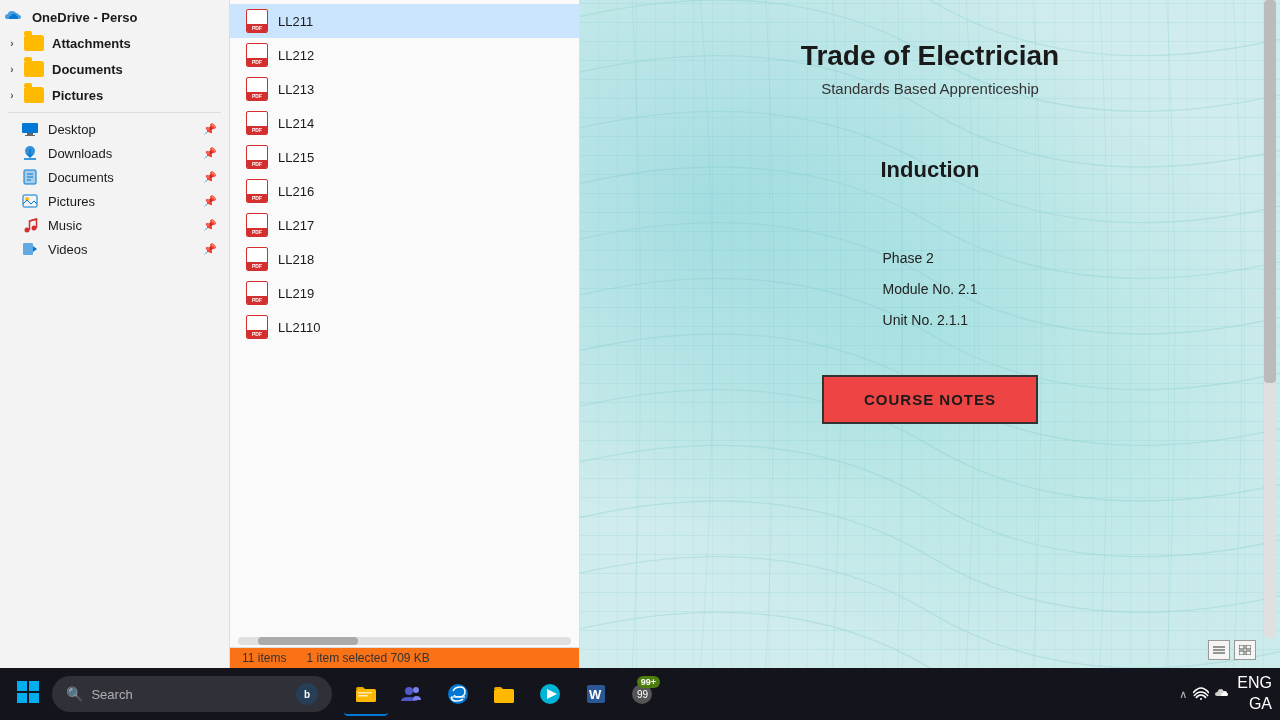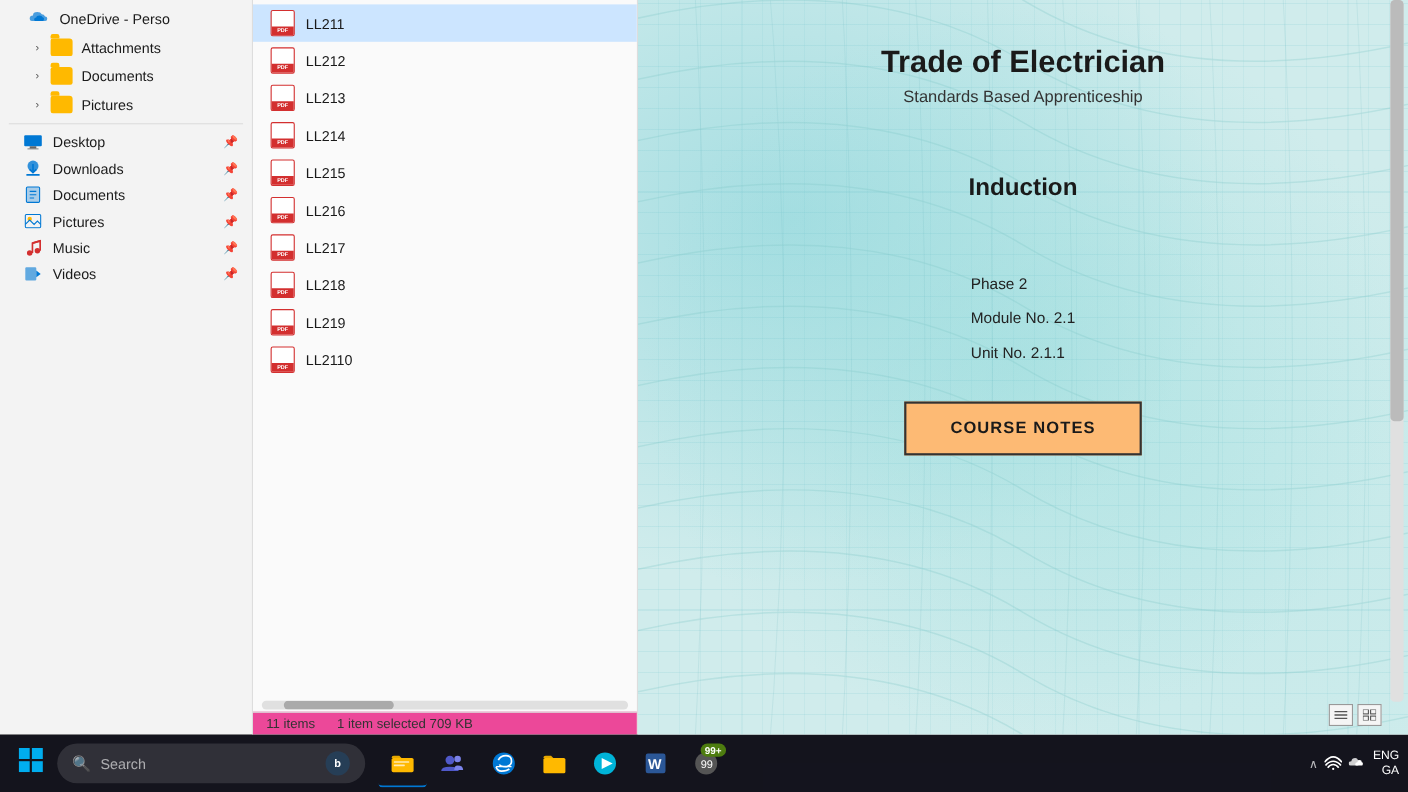--- a/index.html
+++ b/index.html
@@ -19,26 +19,27 @@
       display: flex;
       flex-direction: column;
       overflow-y: auto;
       overflow-x: hidden;
       padding-top: 4px;
     }
 
     .sidebar-item {
       display: flex;
       align-items: center;
-      padding: 5px 12px 5px 26px;
+      padding: 5px 12px 5px 4px;
       cursor: pointer;
       font-size: 13px;
       color: #1a1a1a;
       white-space: nowrap;
       overflow: hidden;
+      font-weight: bold;
     }
 
     .sidebar-item .chevron {
       width: 16px;
       height: 16px;
       margin-right: 4px;
       font-size: 10px;
       color: #555;
       display: flex;
       align-items: center;
@@ -151,21 +152,21 @@
       background: white;
       border: 1.5px solid #d32f2f;
       border-radius: 1px;
       display: flex;
       align-items: center;
       justify-content: center;
       position: relative;
     }
 
     .statusbar {
-      background: #ec4899;
+      background: #f97316;
       border-top: 1px solid #ddd;
       padding: 3px 12px;
       font-size: 12px;
       color: #333;
       display: flex;
       gap: 20px;
     }
 
     
     .preview-panel {
@@ -245,23 +246,23 @@
       text-align: left;
       line-height: 2.2;
     }
 
     .preview-info-line {
       font-size: 14px;
       color: #222;
     }
 
     .course-notes-btn {
-      margin-top: 30px;
+      margin-top: 40px;
       border: 2px solid #333;
-      background: #fdba74;
+      background: #ef4444;
       padding: 14px 40px;
       font-size: 15px;
       font-weight: bold;
       letter-spacing: 1px;
       cursor: pointer;
       color: #1a1a1a;
     }
 
     .preview-scrollbar {
       position: absolute;
@@ -379,21 +380,21 @@
       background: #4d7c0f;
       color: white;
       border-radius: 8px;
       font-size: 9px;
       padding: 1px 4px;
       font-weight: bold;
     }
 
     .lang-indicator {
       color: white;
-      font-size: 11px;
+      font-size: 16px;
       text-align: right;
       line-height: 1.3;
     }
   </style>
 </head>
 <body>
 
 <div class="main-window">
 
   <div class="sidebar">

